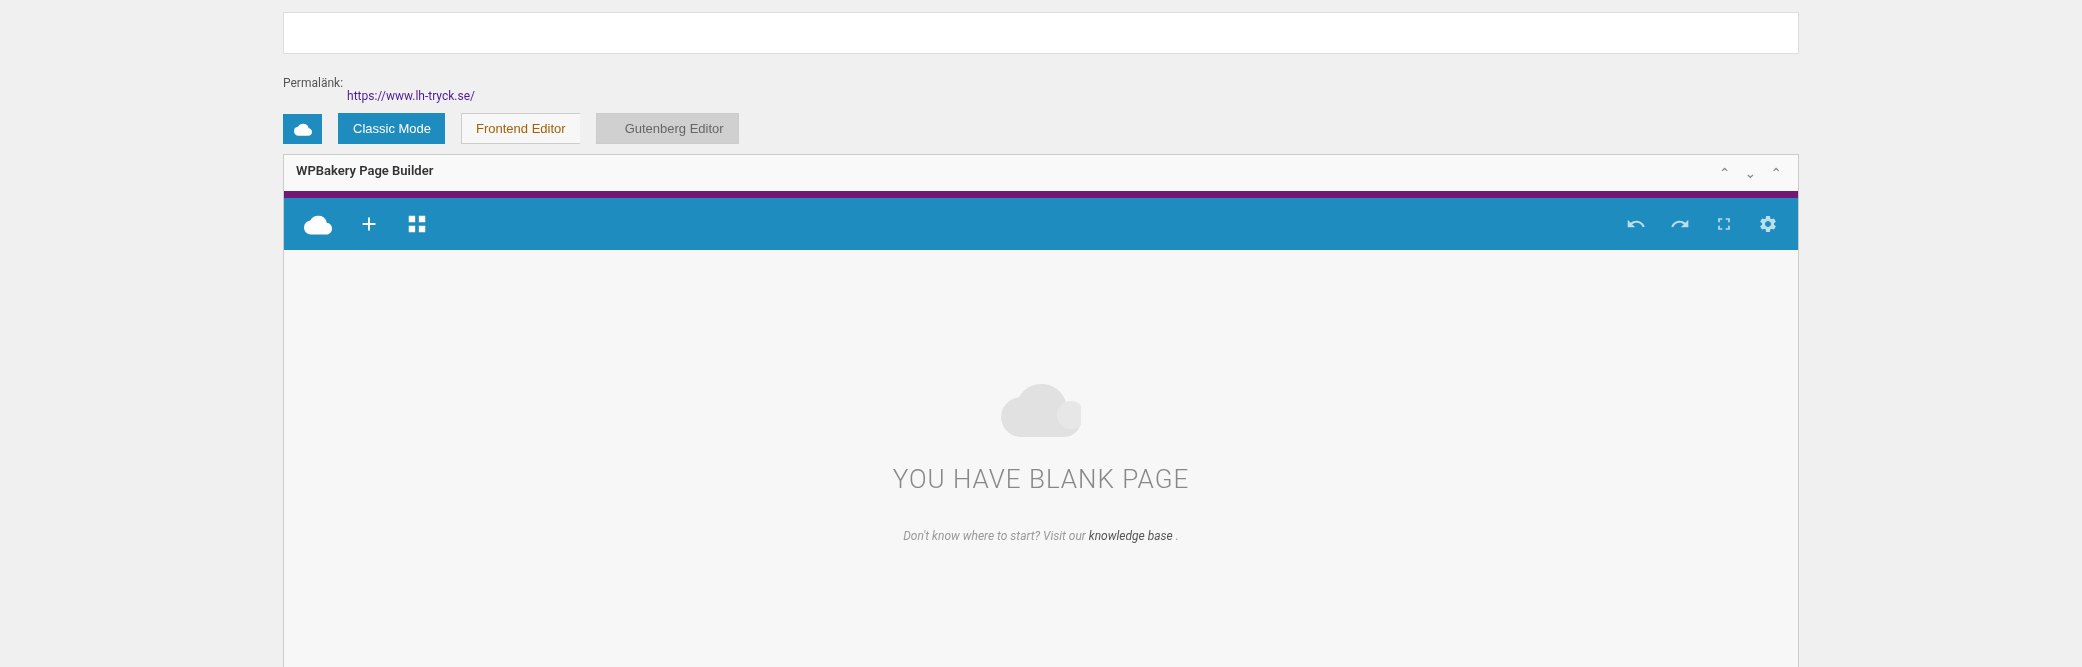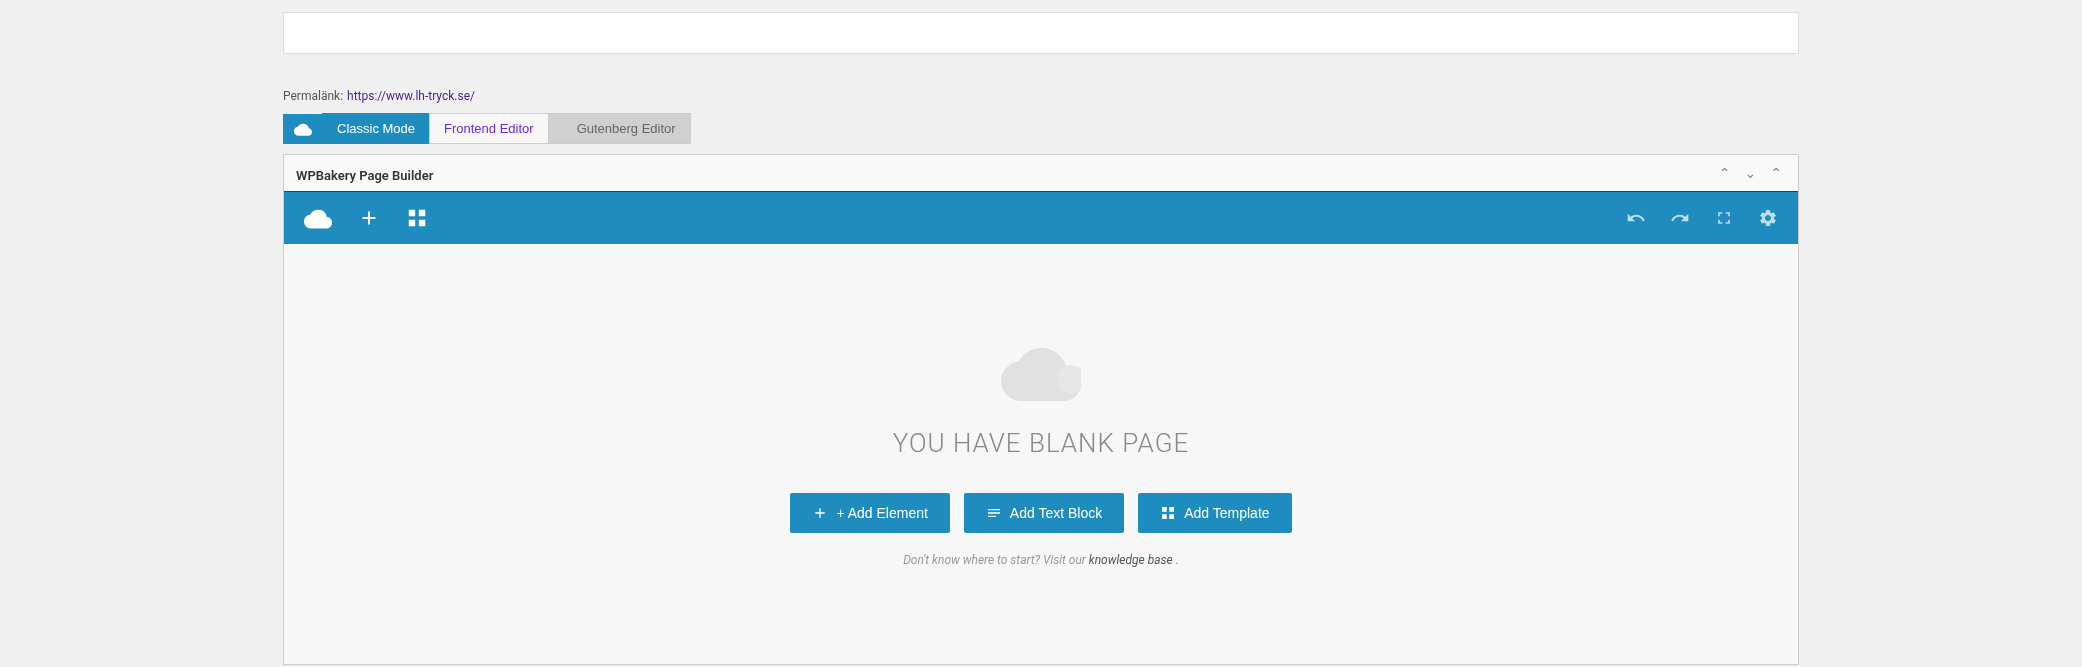--- a/index.html
+++ b/index.html
@@ -26,46 +26,46 @@
       color: #333;
       margin-bottom: 8px;
       outline: none;
       background: #fff;
       border-radius: 0;
     }
 
     
     .permalink-bar {
       display: flex;
-      align-items: flex-end;
+      align-items: center;
       gap: 4px;
       margin-bottom: 10px;
       font-size: 12px;
       color: #555;
     }
     .permalink-bar a {
       color: #4c1d95;
       text-decoration: none;
       margin-top: 27px;
     }
 
     
     .editor-tabs {
       display: flex;
       align-items: center;
-      gap: 0;
+      gap: 16px;
       margin-bottom: 0;
     }
     .tab-btn {
       padding: 7px 14px;
       font-size: 13px;
       cursor: pointer;
       border: 1px solid #ccc;
       background: #f7f7f7;
-      color: #6d28d9;
+      color: #a16207;
       border-right: none;
     }
     .tab-btn:last-child { border-right: 1px solid #ccc; }
     .tab-btn.active {
       background: #1e8cbe;
       color: #fff;
       border-color: #1e8cbe;
     }
     .tab-btn-cloud {
       background: #1e8cbe;
@@ -85,25 +85,25 @@
 
     
     .builder-panel {
       border: 1px solid #ccc;
       margin-top: 10px;
       background: #fff;
     }
 
     .builder-panel-header {
       display: flex;
-      align-items: flex-end;
+      align-items: flex-start;
       justify-content: space-between;
       padding: 8px 12px;
       background: #f9f9f9;
-      border-bottom: 1px solid #701a75;
+      border-bottom: 7px solid #701a75;
       font-size: 13px;
       color: #333;
       font-weight: 600;
     }
     .builder-panel-header-right {
       display: flex;
       align-items: center;
       gap: 6px;
     }
     .panel-ctrl-btn {
@@ -307,42 +307,20 @@
 
       <svg class="cloud-icon-large" viewBox="0 0 80 60" fill="#bbb">
         <path d="M65 25.5A24.97 24.97 0 0040 7C30.3 7 22 12.47 17.8 20.3A19.98 19.98 0 000 40c0 11.05 8.97 20 20 20h43.3C72.5 60 80 52.5 80 43.3c0-8.8-6.83-15.93-15.5-16.57z"></path>
         <circle cx="70" cy="38" r="14" fill="#ccc"></circle>
       </svg>
 
       <div class="blank-page-title">
         <div>YOU HAVE BLANK PAGE</div>
       </div>
 
-      <div class="action-buttons">
-        <button class="action-btn">
-          <svg width="16" height="16" viewBox="0 0 24 24" fill="white">
-            <path d="M19 13h-6v6h-2v-6H5v-2h6V5h2v6h6v2z"></path>
-          </svg>
-          <span>+ Add Element</span>
-        </button>
-
-        <button class="action-btn">
-          <svg width="16" height="16" viewBox="0 0 24 24" fill="white">
-            <path d="M3 18h12v-2H3v2zm0-5h18v-2H3v2zm0-7v2h18V6H3z"></path>
-          </svg>
-          <span>Add Text Block</span>
-        </button>
-
-        <button class="action-btn">
-          <svg width="16" height="16" viewBox="0 0 24 24" fill="white">
-            <path d="M3 3h7v7H3zm0 11h7v7H3zm11-11h7v7h-7zm0 11h7v7h-7z"></path>
-          </svg>
-          <span>Add Template</span>
-        </button>
-      </div>
 
       <div class="help-text">
         <span>Don't know where to start? Visit our </span>
         <a href="#">knowledge base</a>
         <span>.</span>
       </div>
     </div>
   </div>
 </div>
 

